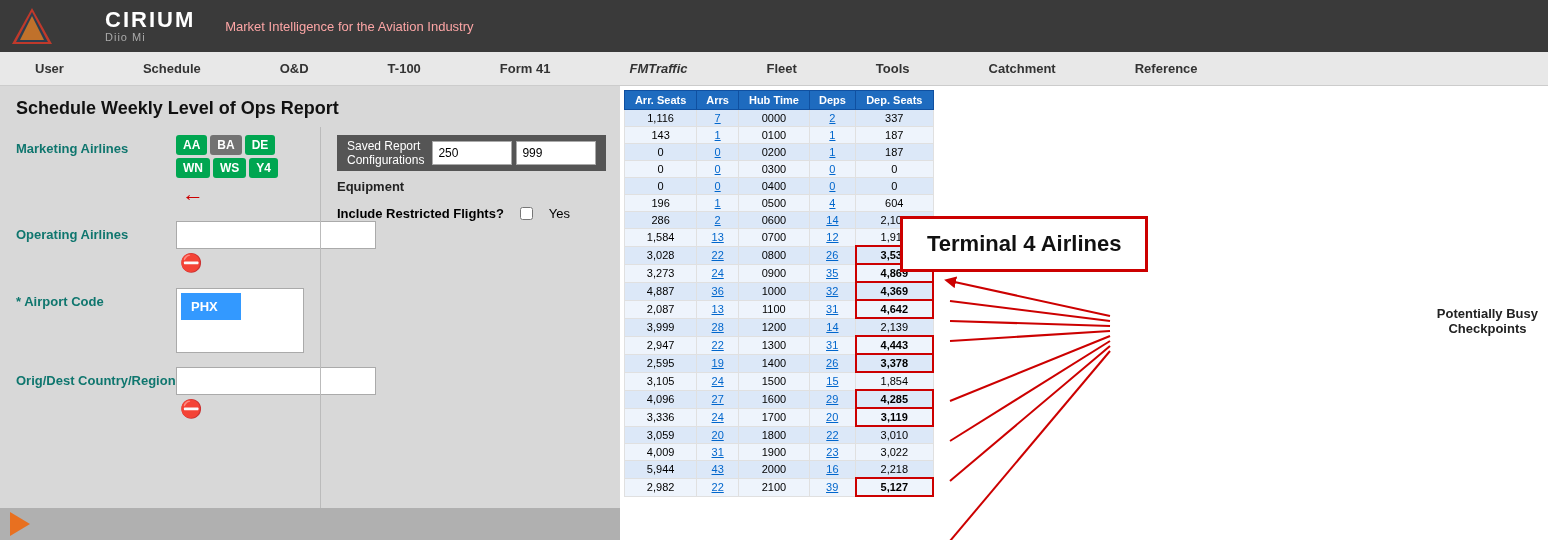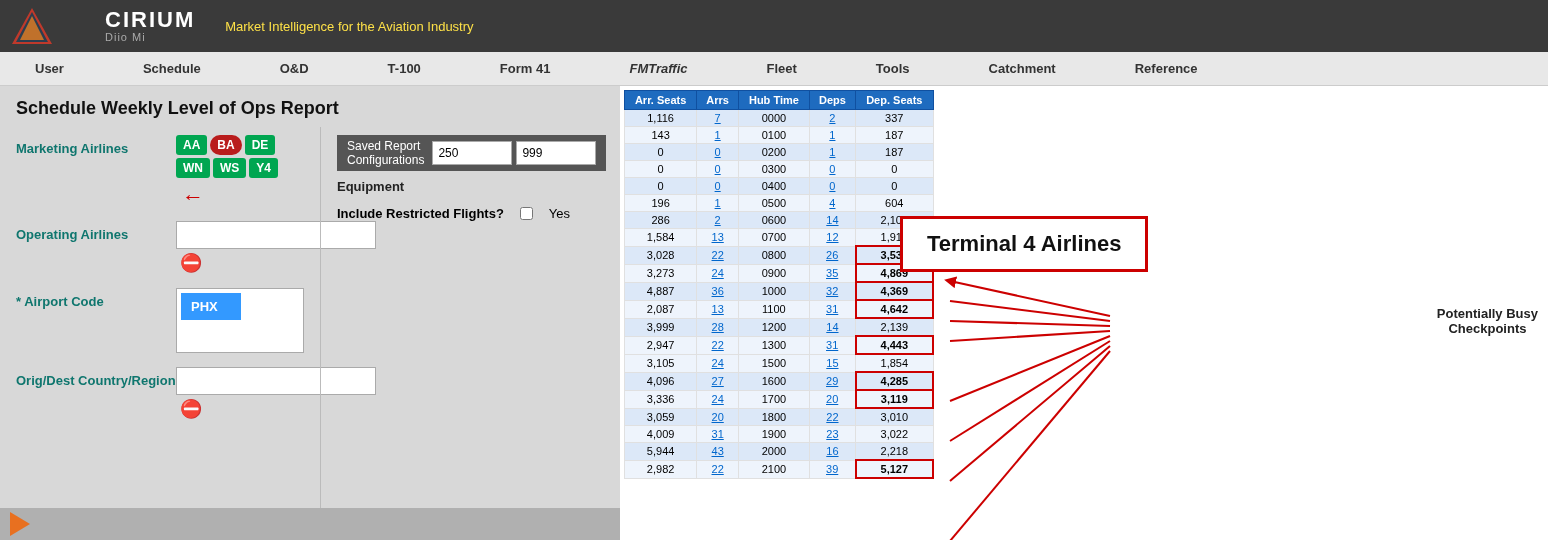--- a/index.html
+++ b/index.html
@@ -23,21 +23,21 @@
     .logo-text {
       display: flex; flex-direction: column;
     }
     .logo-cirium {
       color: white; font-size: 22px; font-weight: bold; letter-spacing: 2px; line-height: 1;
     }
     .logo-diio {
       color: #aaa; font-size: 11px; letter-spacing: 1px;
     }
     .header-tagline {
-      color: #fde047; font-size: 13px; margin-left: 10px;
+      color: #fca5a5; font-size: 13px; margin-left: 10px;
     }
 
     
     .navbar {
       background: #e8e8e8;
       border-bottom: 1px solid #ccc;
       display: flex;
       align-items: center;
       padding: 0 19px;
       height: 34px;
@@ -116,21 +116,21 @@
     .airline-tag {
       padding: 3px 7px;
       border-radius: 3px;
       color: white;
       font-weight: bold;
       font-size: 12px;
       cursor: pointer;
     }
 
     .tag-aa { background: #00a651; }
-    .tag-ba { background: #b91c1c; border-radius: 10px; }
+    .tag-ba { background: #737373; }
     .tag-de { background: #00a651; }
     .tag-wn { background: #00a651; }
     .tag-ws { background: #00a651; }
     .tag-y4 { background: #00a651; }
 
     .text-input {
       border: 1px solid #aaa;
       background: white;
       padding: 4px 6px;
       font-size: 13px;
@@ -511,20 +511,27 @@
     <td class="link-cell">14</td>
     <td class="">2,139</td>
   </tr>
           <tr class="row-odd">
     <td>2,947</td>
     <td class="link-cell">22</td>
     <td>1300</td>
     <td class="link-cell">31</td>
     <td class="highlighted-cell">4,443</td>
   </tr>
+          <tr class="row-even">
+    <td>2,595</td>
+    <td class="link-cell">19</td>
+    <td>1400</td>
+    <td class="link-cell">26</td>
+    <td class="highlighted-cell">3,378</td>
+  </tr>
           <tr class="row-odd">
     <td>3,105</td>
     <td class="link-cell">24</td>
     <td>1500</td>
     <td class="link-cell">15</td>
     <td class="">1,854</td>
   </tr>
           <tr class="row-even">
     <td>4,096</td>
     <td class="link-cell">27</td>

